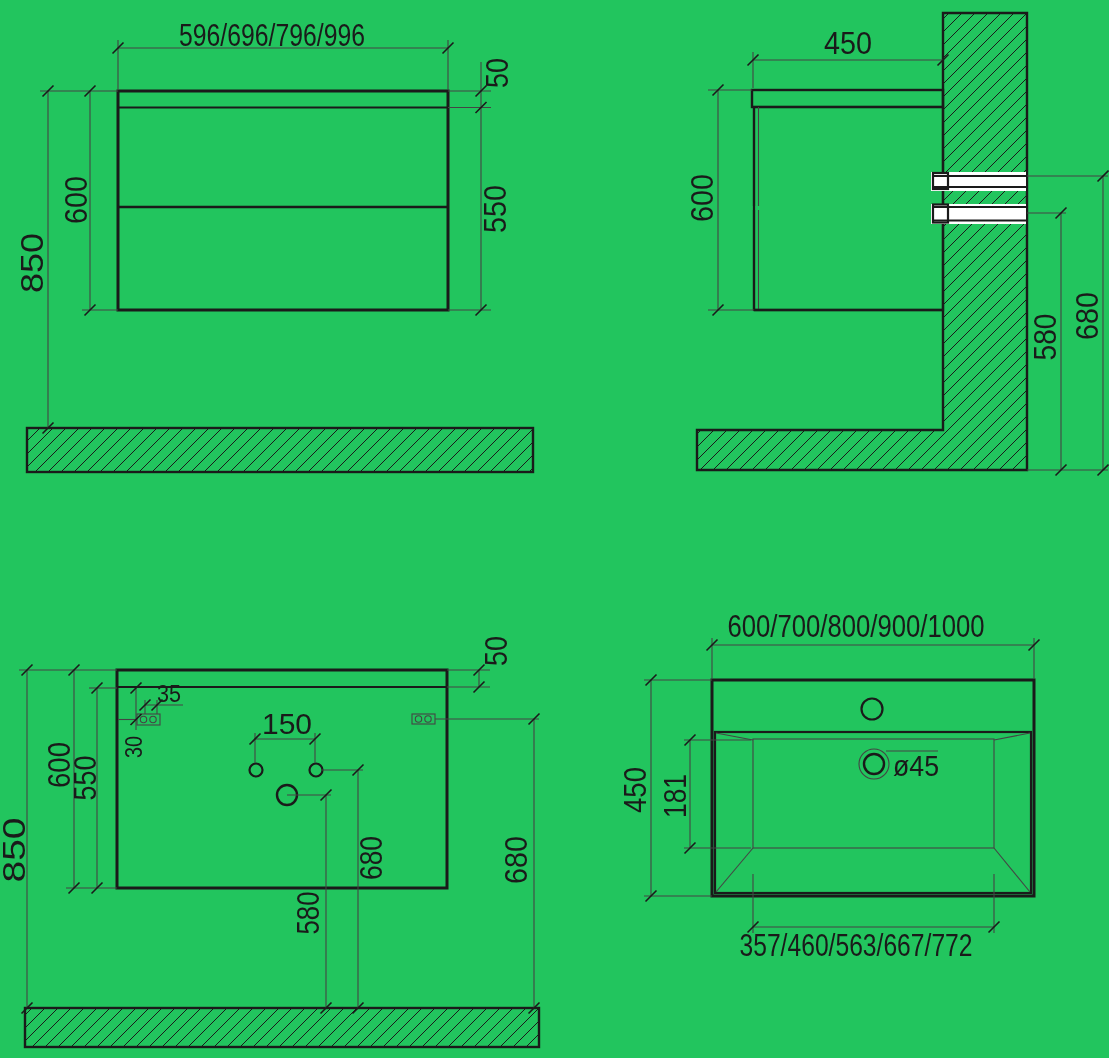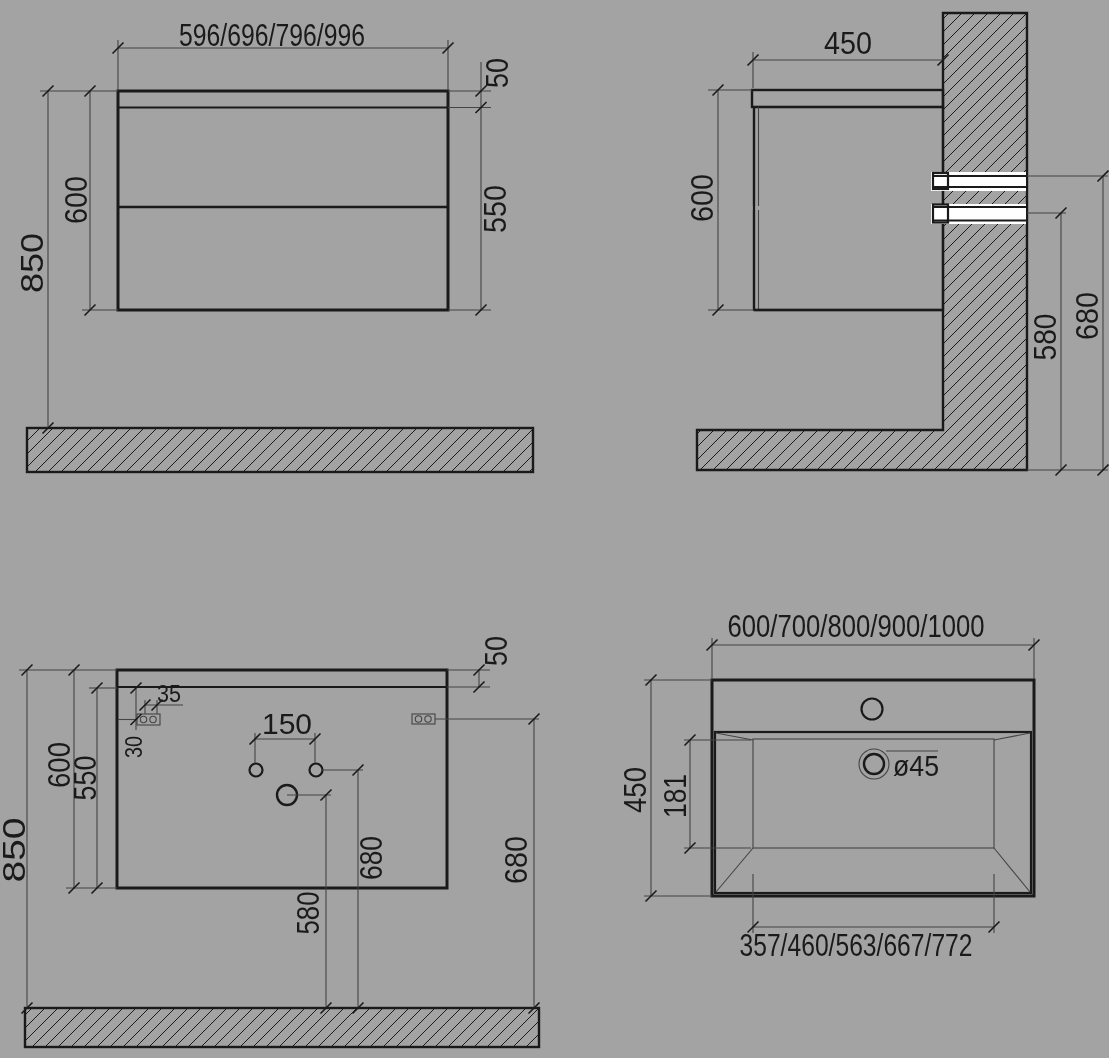--- a/index.html
+++ b/index.html
@@ -1,16 +1,16 @@
 <!DOCTYPE html>
 <html><head>
 <meta charset="utf-8">
 <style>
   html,body{margin:0;padding:0;background:#ffffff;}
-  .stage{position:relative;width:1109px;height:1058px;background:#a3a3a3;overflow:hidden;
+  .stage{position:relative;width:1109px;height:1058px;background:#22c55e;overflow:hidden;
          font-family:"Liberation Sans","DejaVu Sans",sans-serif;}
   svg{display:block;}
   svg line, svg rect, svg path, svg circle{stroke:#1a1a1a;fill:none;}
   .o3{stroke-width:3;}          
   .o2{stroke-width:2.2;}        
   .o24{stroke-width:2.4;}
   .d{stroke-width:1.1;stroke:#444;}   
   .tick{stroke:#1a1a1a;stroke-width:1.6;}
   .wfill{fill:#ffffff;stroke:none;}
   .hatch{fill:url(#hatchp);}

